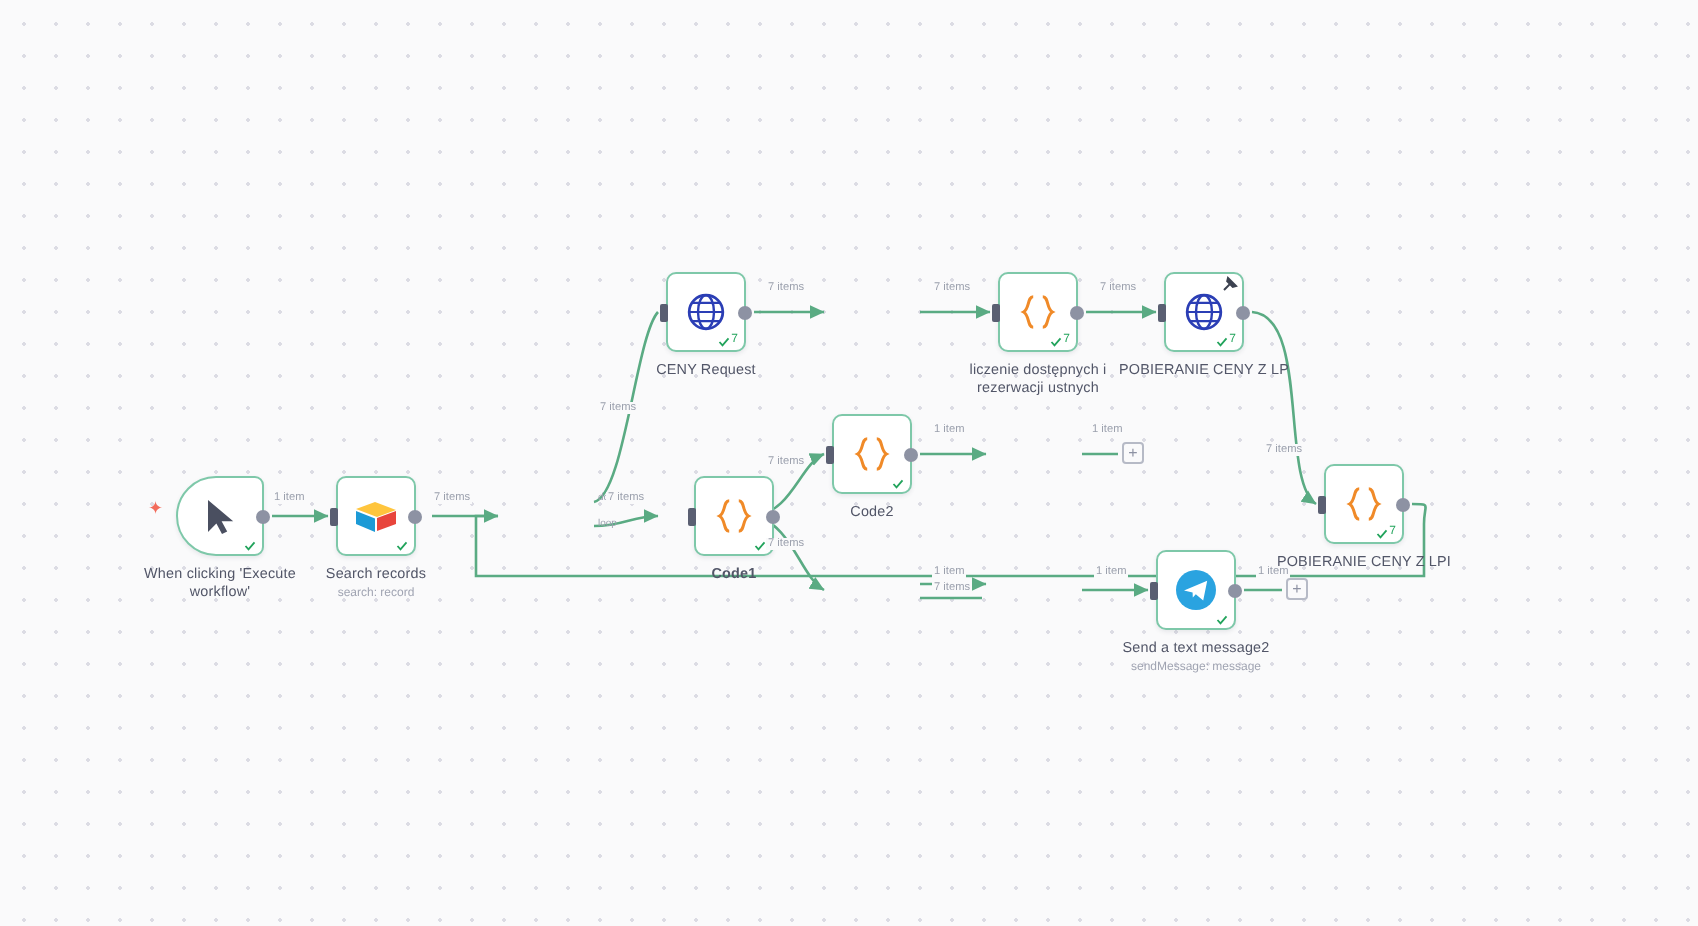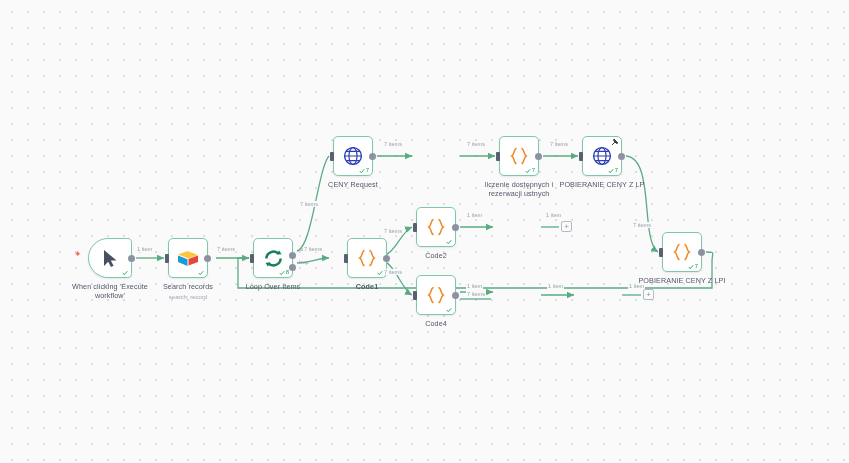--- a/index.html
+++ b/index.html
@@ -146,42 +146,20 @@
             <path d="M1,4 L3,6.2 L7,1.6" stroke="#21a35b" stroke-width="1.2" fill="none"></path>
           </svg>
       </span>
       <span class="port in"></span>
       <span class="port out"></span>
     </div>
     <div class="nlabel">Search records</div>
     <div class="nsub" style="top:55px;">search: record</div>
   </div>
 
-  <div class="node" style="left:253px;top:238px;">
-    <div class="nbox">
-      <span>
-        <svg class="icon-svg" width="21" height="21" viewBox="0 0 22 22">
-          <path d="M3.5,11 A7.5,7.5 0 0 1 16.5,6.2" stroke="#1a7f52" stroke-width="2.6" fill="none"></path>
-          <path d="M16.8,2.4 L19.4,6.6 L14.6,6.9 Z" fill="#1a7f52"></path>
-          <path d="M18.5,11 A7.5,7.5 0 0 1 5.5,15.8" stroke="#1a7f52" stroke-width="2.6" fill="none"></path>
-          <path d="M5.2,19.6 L2.6,15.4 L7.4,15.1 Z" fill="#1a7f52"></path>
-        </svg>
-      </span>
-      <span class="status">
-        <svg class="check" viewBox="0 0 8 8">
-            <path d="M1,4 L3,6.2 L7,1.6" stroke="#21a35b" stroke-width="1.2" fill="none"></path>
-          </svg>
-        <span>8</span>
-      </span>
-      <span class="port in"></span>
-      <span class="port out2a"></span>
-      <span class="port out2b"></span>
-    </div>
-    <div class="nlabel">Loop Over Items</div>
-  </div>
 
   <div class="portlabel" style="left:299px;top:246px;">done</div>
   <div class="portlabel" style="left:299px;top:259px;">loop</div>
 
   <div class="node" style="left:347px;top:238px;font-weight:bold;">
     <div class="nbox">
       <span>
         <svg class="icon-svg" width="20" height="18" viewBox="0 0 20 18">
           <path d="M7.6,1.4 C4.6,1.4 5.8,7.4 2.8,9 C5.8,10.6 4.6,16.6 7.6,16.6" stroke="#f08a28" stroke-width="1.5" fill="none"></path>
           <path d="M12.4,1.4 C15.4,1.4 14.2,7.4 17.2,9 C14.2,10.6 15.4,16.6 12.4,16.6" stroke="#f08a28" stroke-width="1.5" fill="none"></path>
@@ -299,40 +277,41 @@
             <path d="M1,4 L3,6.2 L7,1.6" stroke="#21a35b" stroke-width="1.2" fill="none"></path>
           </svg>
       </span>
       <span class="port in"></span>
       <span class="port out"></span>
     </div>
     <div class="nlabel">Code2</div>
   </div>
 
 
-  <div class="node" style="left:416px;top:275px;">
-    <div class="nbox">
-      <span>
-        <svg class="icon-svg" width="20" height="18" viewBox="0 0 20 18">
-          <path d="M7.6,1.4 C4.6,1.4 5.8,7.4 2.8,9 C5.8,10.6 4.6,16.6 7.6,16.6" stroke="#f08a28" stroke-width="1.5" fill="none"></path>
-          <path d="M12.4,1.4 C15.4,1.4 14.2,7.4 17.2,9 C14.2,10.6 15.4,16.6 12.4,16.6" stroke="#f08a28" stroke-width="1.5" fill="none"></path>
-        </svg>
-      </span>
-      <span class="status">
-        <svg class="check" viewBox="0 0 8 8">
-            <path d="M1,4 L3,6.2 L7,1.6" stroke="#21a35b" stroke-width="1.2" fill="none"></path>
-          </svg>
-      </span>
-      <span class="port in"></span>
-      <span class="port out"></span>
-    </div>
-    <div class="nlabel">Code4</div>
-  </div>
-
-
+
+
+  <div class="node" style="left:578px;top:275px;">
+    <div class="nbox">
+      <span>
+        <svg class="icon-svg" width="22" height="22" viewBox="0 0 22 22">
+          <circle cx="11" cy="11" r="10" fill="#2aa3e0"></circle>
+          <path d="M5,11.2 L16.6,6.4 L14.6,16.2 L10.9,13.1 L9.4,14.8 L9.3,12.2 Z" fill="#fff"></path>
+        </svg>
+      </span>
+      <span class="status">
+        <svg class="check" viewBox="0 0 8 8">
+            <path d="M1,4 L3,6.2 L7,1.6" stroke="#21a35b" stroke-width="1.2" fill="none"></path>
+          </svg>
+      </span>
+      <span class="port in"></span>
+      <span class="port out"></span>
+    </div>
+    <div class="nlabel">Send a text message2</div>
+    <div class="nsub" style="top:55px;">sendMessage: message</div>
+  </div>
 
   <div class="elabel" style="left:136px;top:246px;">1 item</div>
   <div class="elabel" style="left:216px;top:246px;">7 items</div>
   <div class="elabel" style="left:303px;top:246px;">7 items</div>
   <div class="elabel" style="left:299px;top:201px;">7 items</div>
   <div class="elabel" style="left:383px;top:141px;">7 items</div>
   <div class="elabel" style="left:466px;top:141px;">7 items</div>
   <div class="elabel" style="left:549px;top:141px;">7 items</div>
   <div class="elabel" style="left:632px;top:222px;">7 items</div>
   <div class="elabel" style="left:383px;top:228px;">7 items</div>

